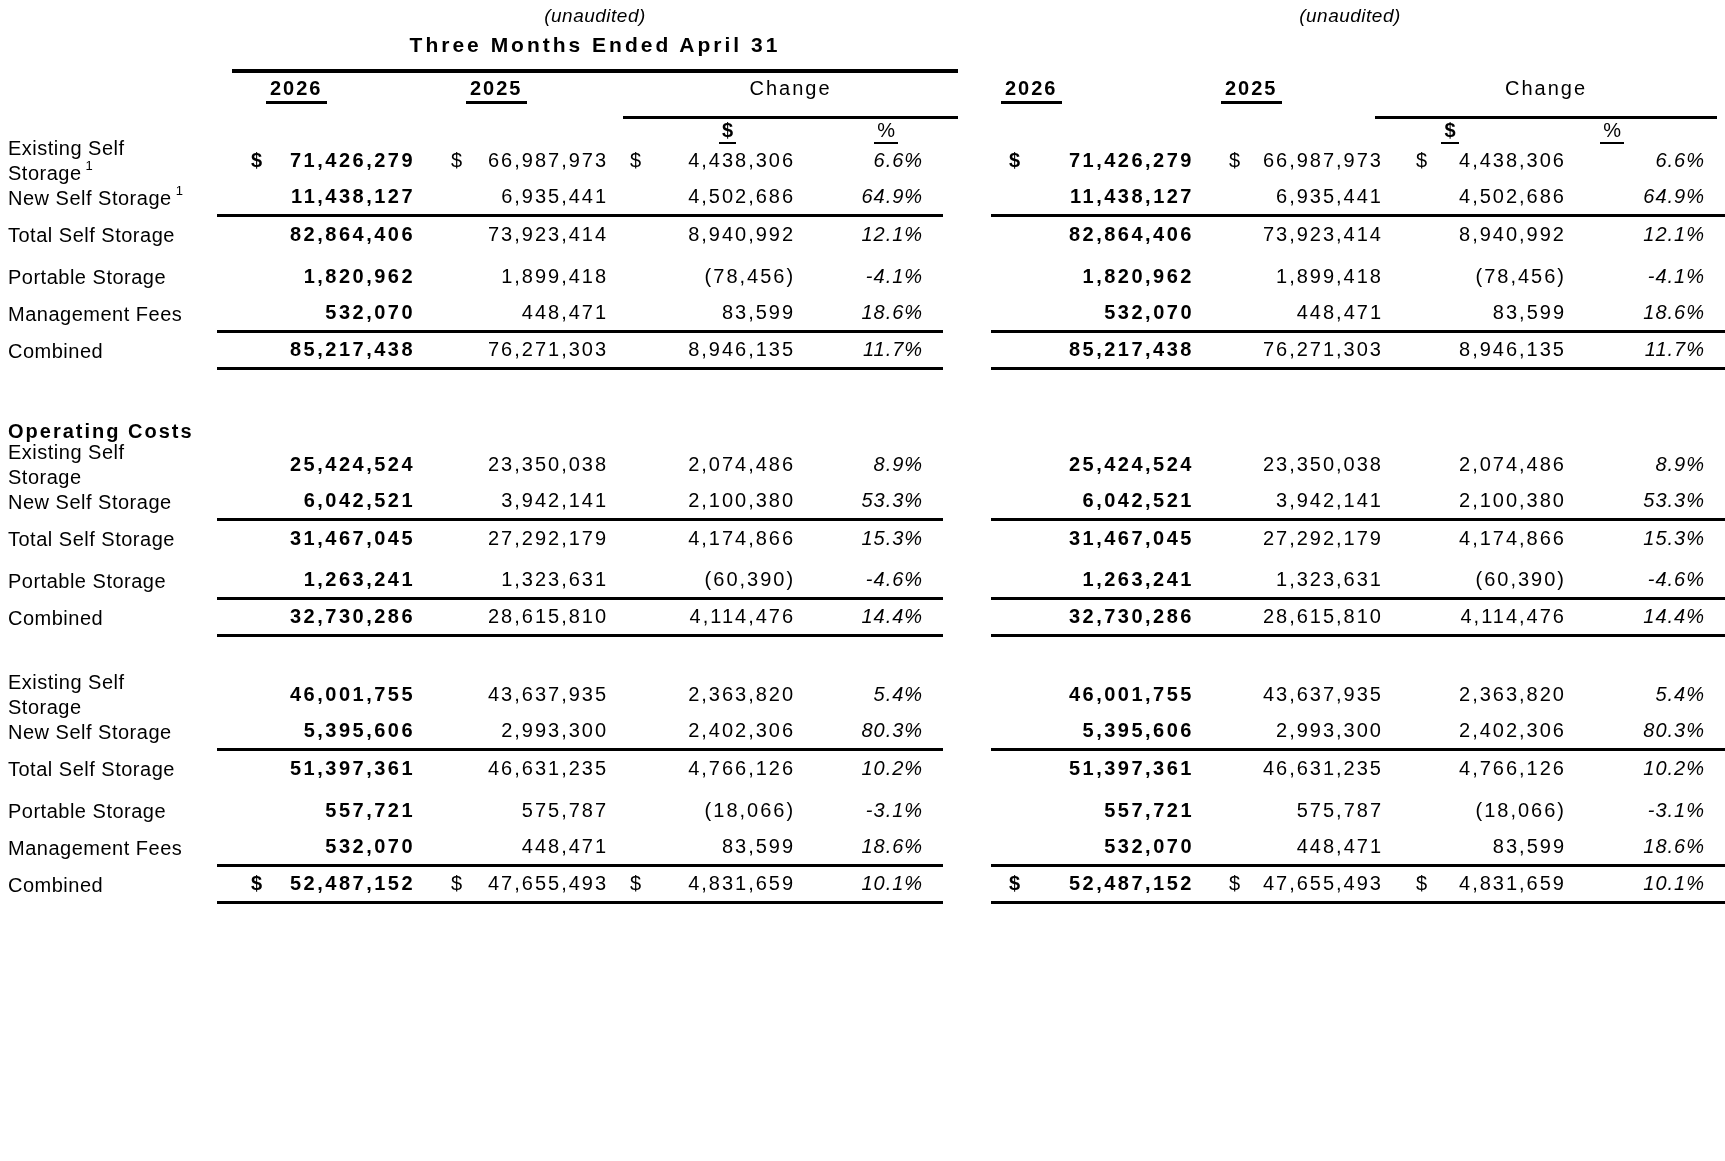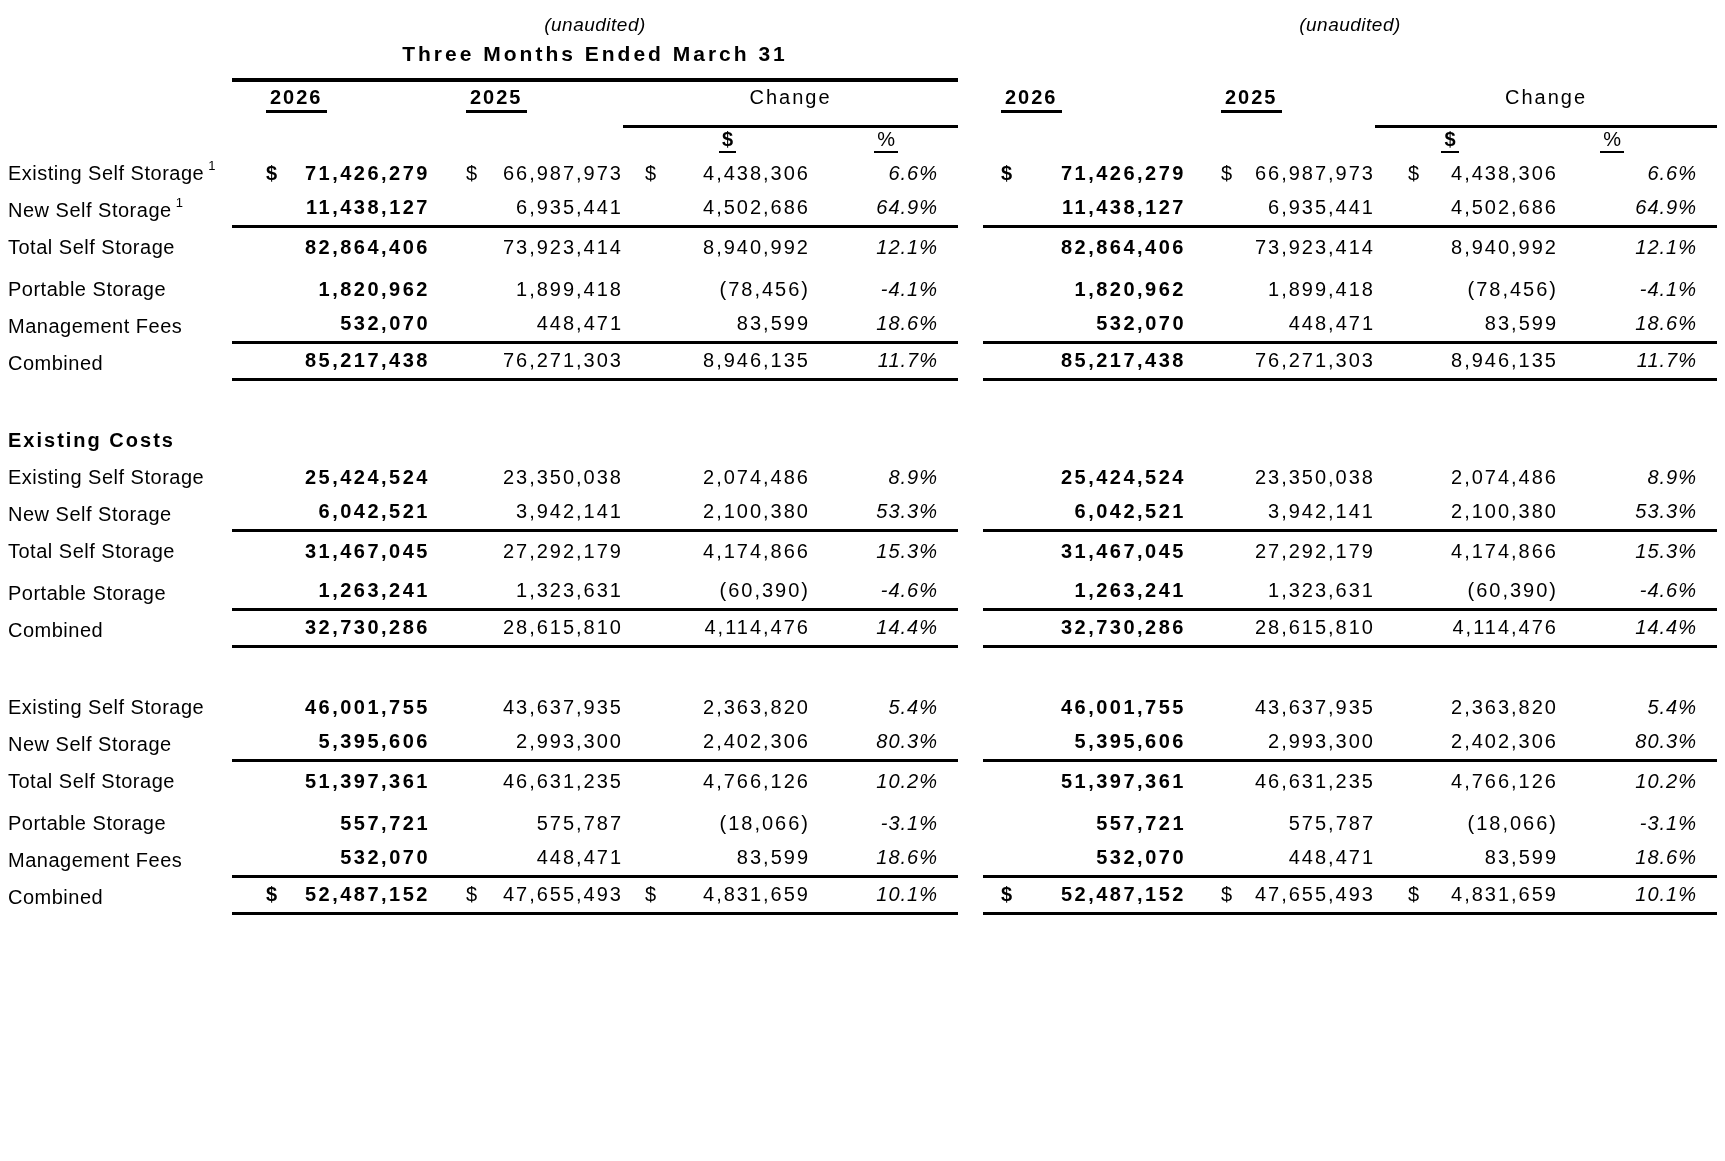--- a/index.html
+++ b/index.html
@@ -1,20 +1,20 @@
 <!DOCTYPE html>
 <html><head>
 <meta charset="utf-8">
 <style>
   html,body { margin:0; padding:0; background:#fff; }
   * { box-sizing:border-box; }
   .sheet {
     width:1725px; height:1161px; background:#ffffff; color:#000;
     font-family:"Liberation Sans", sans-serif; font-size:20px;
-    padding-top:14px; position:relative; overflow:hidden;
+    padding-top:5px; position:relative; overflow:hidden;
   }
   .row { display:flex; }
   .c-label { width:232px; padding-left:8px; letter-spacing:0.5px; }
   .mid { width:25px; }
   .blk { display:flex; }
   .lb { width:726px; padding-left:34px; }
   .rb { width:734px; padding-left:18px; }
   
   .lb .cur { width:30px; } .rb .cur { width:30px; }
   .lb .v1 { width:134px; } .rb .v1 { width:155px; }
@@ -49,21 +49,21 @@
   .lb .dolhdr { width:165px; margin-left:379px; }
   .rb .dolhdr { width:150px; margin-left:374px; }
   .pcthdr { text-align:right; padding-right:60px; }
   .lb .pcthdr { width:148px; } .rb .pcthdr { width:159px; }
   .usym { display:inline-block; border-bottom:2px solid #000; padding:0 3px 0px 3px; }
 
   
   .section-gap { margin-top:40px; }
   .srow { height:37px; align-items:flex-end; padding-bottom:6px; }
   .shead { font-weight:bold; letter-spacing:2px; }
-  .drow { height:37px; align-items:flex-end; }
+  .drow { height:37px; align-items:center;gap:13px; }
   .drow .c-label, .drow .blk { display:flex; align-items:flex-end; padding-bottom:6px; }
   .drow .c-label { display:block; padding-bottom:6px; }
   .drow.gap { margin-top:5px; }
   .blk.rule { border-bottom:3px solid #000; }
   .bold { font-weight:bold; }
   .b2026 { font-weight:bold; letter-spacing:2.5px; }
   sup.lsup, sup.ssup { font-size:13px; position:relative; top:-2px; margin-left:4px; }
   .foot { margin-top:22px; padding-left:8px; letter-spacing:0.5px; }
   .fsup { font-size:13px; position:relative; top:-2px; margin-right:6px; }
 </style>
@@ -74,21 +74,21 @@
 
   <div class="row hrow-unaud">
     <div class="c-label"></div>
     <div class="blk lb center unaud">(unaudited)</div>
     <div class="mid"></div>
     <div class="blk rb center unaud">(unaudited)</div>
   </div>
 
   <div class="row hrow-period">
     <div class="c-label"></div>
-    <div class="blk lb center period">Three Months Ended March 31</div>
+    <div class="blk lb center period">Three Months Ended April 31</div>
     <div class="mid"></div>
   </div>
 
   <div class="row hrow-cols">
     <div class="c-label"></div>
     <div class="blk lb">
       <div class="ygrp g1"><span class="yr">2026</span></div>
       <span class="spA"></span>
       <div class="ygrp g2"><span class="yr">2025</span></div>
       <div class="chgrp">Change</div>
@@ -269,21 +269,21 @@
             <span class="val v2">76,271,303</span>
             <span class="spB"></span>
             <span class="cur"></span>
             <span class="val v3">8,946,135</span>
             <span class="val pct">11.7%</span>
     </div>
   </div>
       </div>
       <div class="section section-gap">
         <div class="row srow">
-    <div class="c-label"><span class="shead">Existing Costs</span><sup class="ssup"></sup></div>
+    <div class="c-label"><span class="shead">Operating Costs</span><sup class="ssup"></sup></div>
   </div>
         <div class="row drow">
     <div class="c-label"><span class="lab">Existing Self Storage</span><sup class="lsup"></sup></div>
     <div class="blk lb">
       <span class="cur b2026"></span>
             <span class="val v1 b2026">25,424,524</span>
             <span class="spA"></span>
             <span class="cur"></span>
             <span class="val v2">23,350,038</span>
             <span class="spB"></span>

